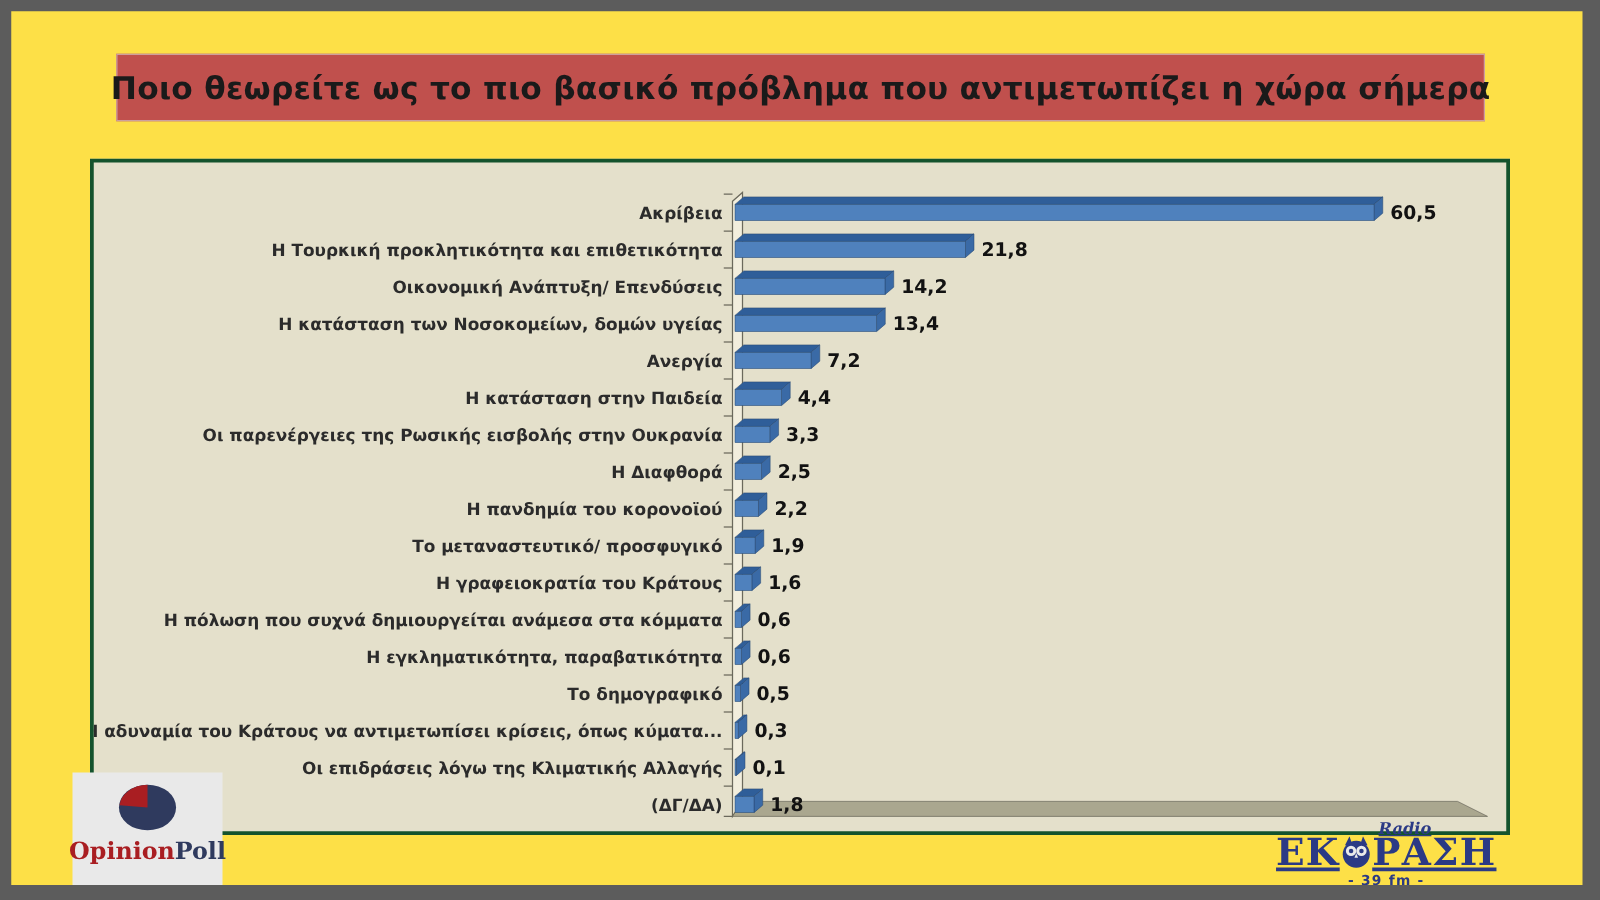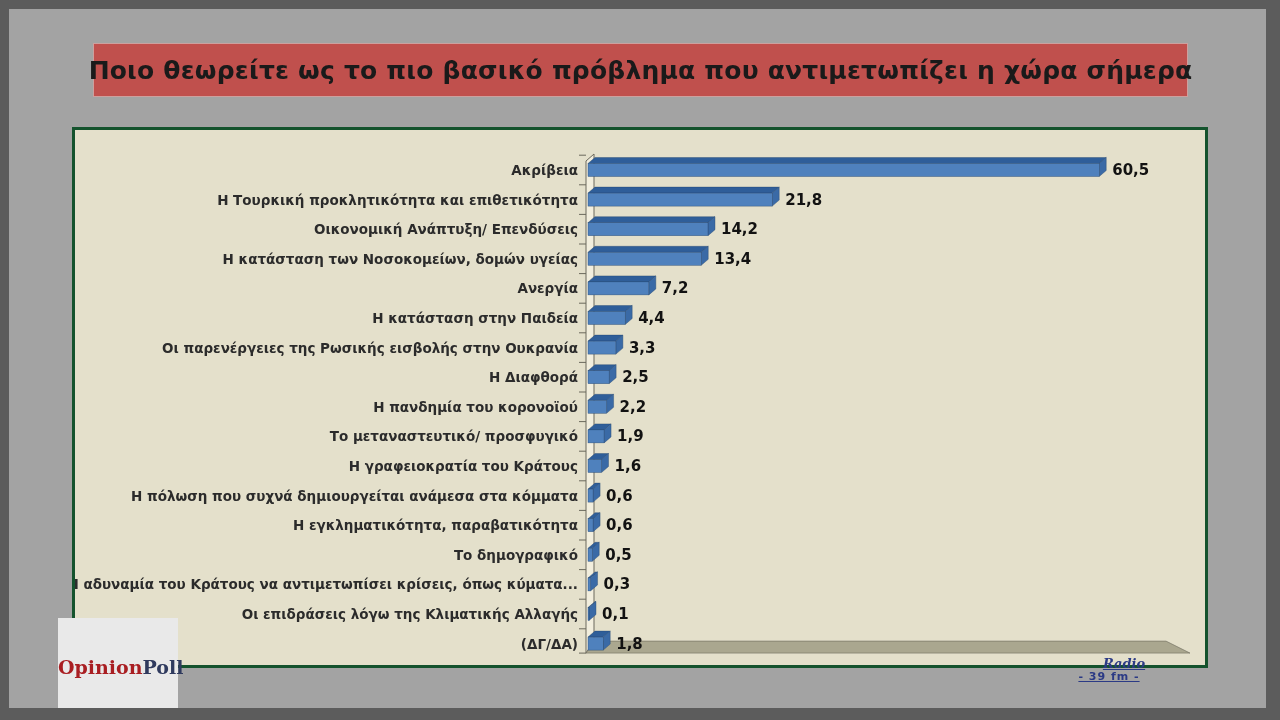--- a/index.html
+++ b/index.html
@@ -1,38 +1,38 @@
 <!DOCTYPE html>
 <html><head>
 <meta charset="utf-8">
 <style>
   html,body{margin:0;padding:0;background:#888;}
   #stage{
     position:relative;width:1280px;height:720px;overflow:hidden;
-    background:#a3a3a3;box-sizing:border-box;
+    background:#fde047;box-sizing:border-box;
     border:9px solid #5c5c5c;border-right-width:14px;border-bottom-width:12px;
     font-family:"DejaVu Sans","Liberation Sans",sans-serif;
   }
   .title-banner{
     position:absolute;left:84px;top:34px;width:1093px;height:52px;
     background:#c0504d;border:1px solid #cda09e;
     display:flex;align-items:center;justify-content:center;
   }
   .title-banner span{
     font-size:25px;font-weight:bold;color:#1a1a1a;letter-spacing:.2px;white-space:nowrap;
   }
   .chart-box{
     position:absolute;left:63px;top:118px;width:1130px;height:535px;
     background:#e4e0cb;border:3px solid #14532d;
   }
   .chart-box svg{display:block;}
   
   .op-logo{
     position:absolute;left:49px;top:609px;width:120px;height:90px;
-    background:#e9e9e9;display:flex;align-items:center;
+    background:#e9e9e9;display:flex;flex-direction:column;align-items:center;
     justify-content:flex-start;padding-top:6px;box-sizing:border-box;
   }
   .op-logo .pie{width:64px;height:44px;}
   .op-word{font-family:"DejaVu Serif","Liberation Serif",serif;font-weight:bold;
     font-size:19px;white-space:nowrap;margin-top:2px;}
   
   .ek-logo{
     position:absolute;left:1005px;top:648px;width:190px;height:62px;
     display:flex;flex-direction:column;align-items:center;line-height:1;text-decoration:underline;
   }
@@ -167,16 +167,30 @@
       <ellipse cx="35" cy="24" rx="25" ry="20" fill="#2f3a5e"></ellipse>
       <path d="M35 24 L35 4 A25 20 0 0 0 10.5 22 Z" fill="#a91e22"></path>
     </svg>
     <div class="op-word">
       <span id="op-opinion" style="color: rgb(169, 30, 34);">Opinion</span><span id="op-poll" style="color: rgb(47, 58, 94);">Poll</span>
     </div>
   </div>
 
   <div class="ek-logo" id="ek-logo" style="color: rgb(43, 58, 133);">
     <div class="ek-radio">Radio</div>
+    <div class="ek-main">
+      <span>ΕΚ</span>
+      <svg class="ek-owl" viewBox="0 0 26 30">
+        <path d="M3 8 L7 0 L10 9 Z" fill="#2b3a85"></path>
+        <path d="M23 8 L19 0 L16 9 Z" fill="#2b3a85"></path>
+        <circle cx="13" cy="16" r="12" fill="#2b3a85"></circle>
+        <circle cx="8.4" cy="13" r="4.6" fill="#e9e9e9"></circle>
+        <circle cx="17.6" cy="13" r="4.6" fill="#e9e9e9"></circle>
+        <circle cx="8.4" cy="13" r="2" fill="#2b3a85"></circle>
+        <circle cx="17.6" cy="13" r="2" fill="#2b3a85"></circle>
+        <path d="M13 15 L11.4 19 L14.6 19 Z" fill="#e9e9e9"></path>
+      </svg>
+      <span>ΡΑΣΗ</span>
+    </div>
     <div class="ek-freq">- 39 fm -</div>
   </div>
 
 </div>
 
 </body></html>

